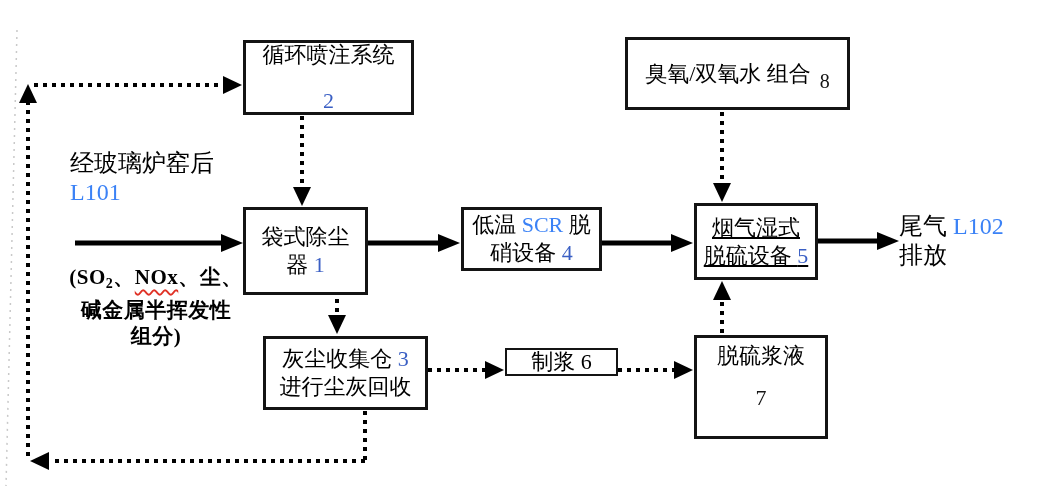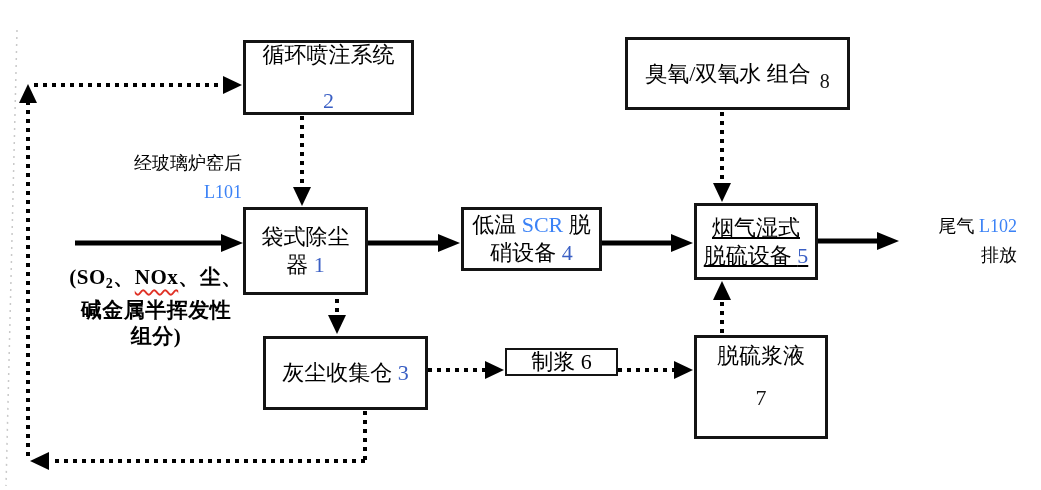--- a/index.html
+++ b/index.html
@@ -12,21 +12,21 @@
   .box{
     position:absolute;box-sizing:border-box;background:#fff;
     border:3px solid #141414;display:flex;flex-direction:column;
     align-items:center;justify-content:center;text-align:center;
     font-size:22px;line-height:28px;white-space:nowrap;
   }
   .code{color:#3b82f6;}
   .num{color:#3a5fc4;}
   .num-black{color:#141414;}
   .sub8{display:inline-block;position:relative;top:7px;margin-left:9px;font-size:20px;}
-  .txtblock{position:absolute;text-align:right;font-size:18px;line-height:29px;}
+  .txtblock{position:absolute;text-align:left;font-size:24px;line-height:29px;}
   .pollutants{position:absolute;text-align:center;font-weight:bold;font-size:21px;line-height:26px;letter-spacing:0.5px;}
   .so2sub{font-size:14px;vertical-align:-4px;}
   .squiggle{
     text-decoration-line:underline;
     text-decoration-style:wavy;
     text-decoration-color:#e03226;
     text-decoration-thickness:2px;
     text-underline-offset:5px;
   }
   .slurrybox{justify-content:flex-start;padding-top:4px;}
@@ -122,20 +122,21 @@
     <div><span>脱硫设备 </span><span class="num">5</span></div>
   </div>
 
   <div class="txtblock" style="left:899px;top:212px;width:118px;">
     <div><span>尾气 </span><span class="code">L102</span></div>
     <div>排放</div>
   </div>
 
   <div class="box" style="left:263px;top:336px;width:165px;height:74px;">
     <div><span>灰尘收集仓 </span><span class="num">3</span></div>
+    <div>进行尘灰回收</div>
   </div>
 
   <div class="box" style="left:505px;top:348px;width:113px;height:28px;border-width:2px;">
     <div>制浆 6</div>
   </div>
 
   <div class="box slurrybox" style="left:694px;top:335px;width:134px;height:104px;">
     <div>脱硫浆液</div>
     <div class="numline num-black">7</div>
   </div>

